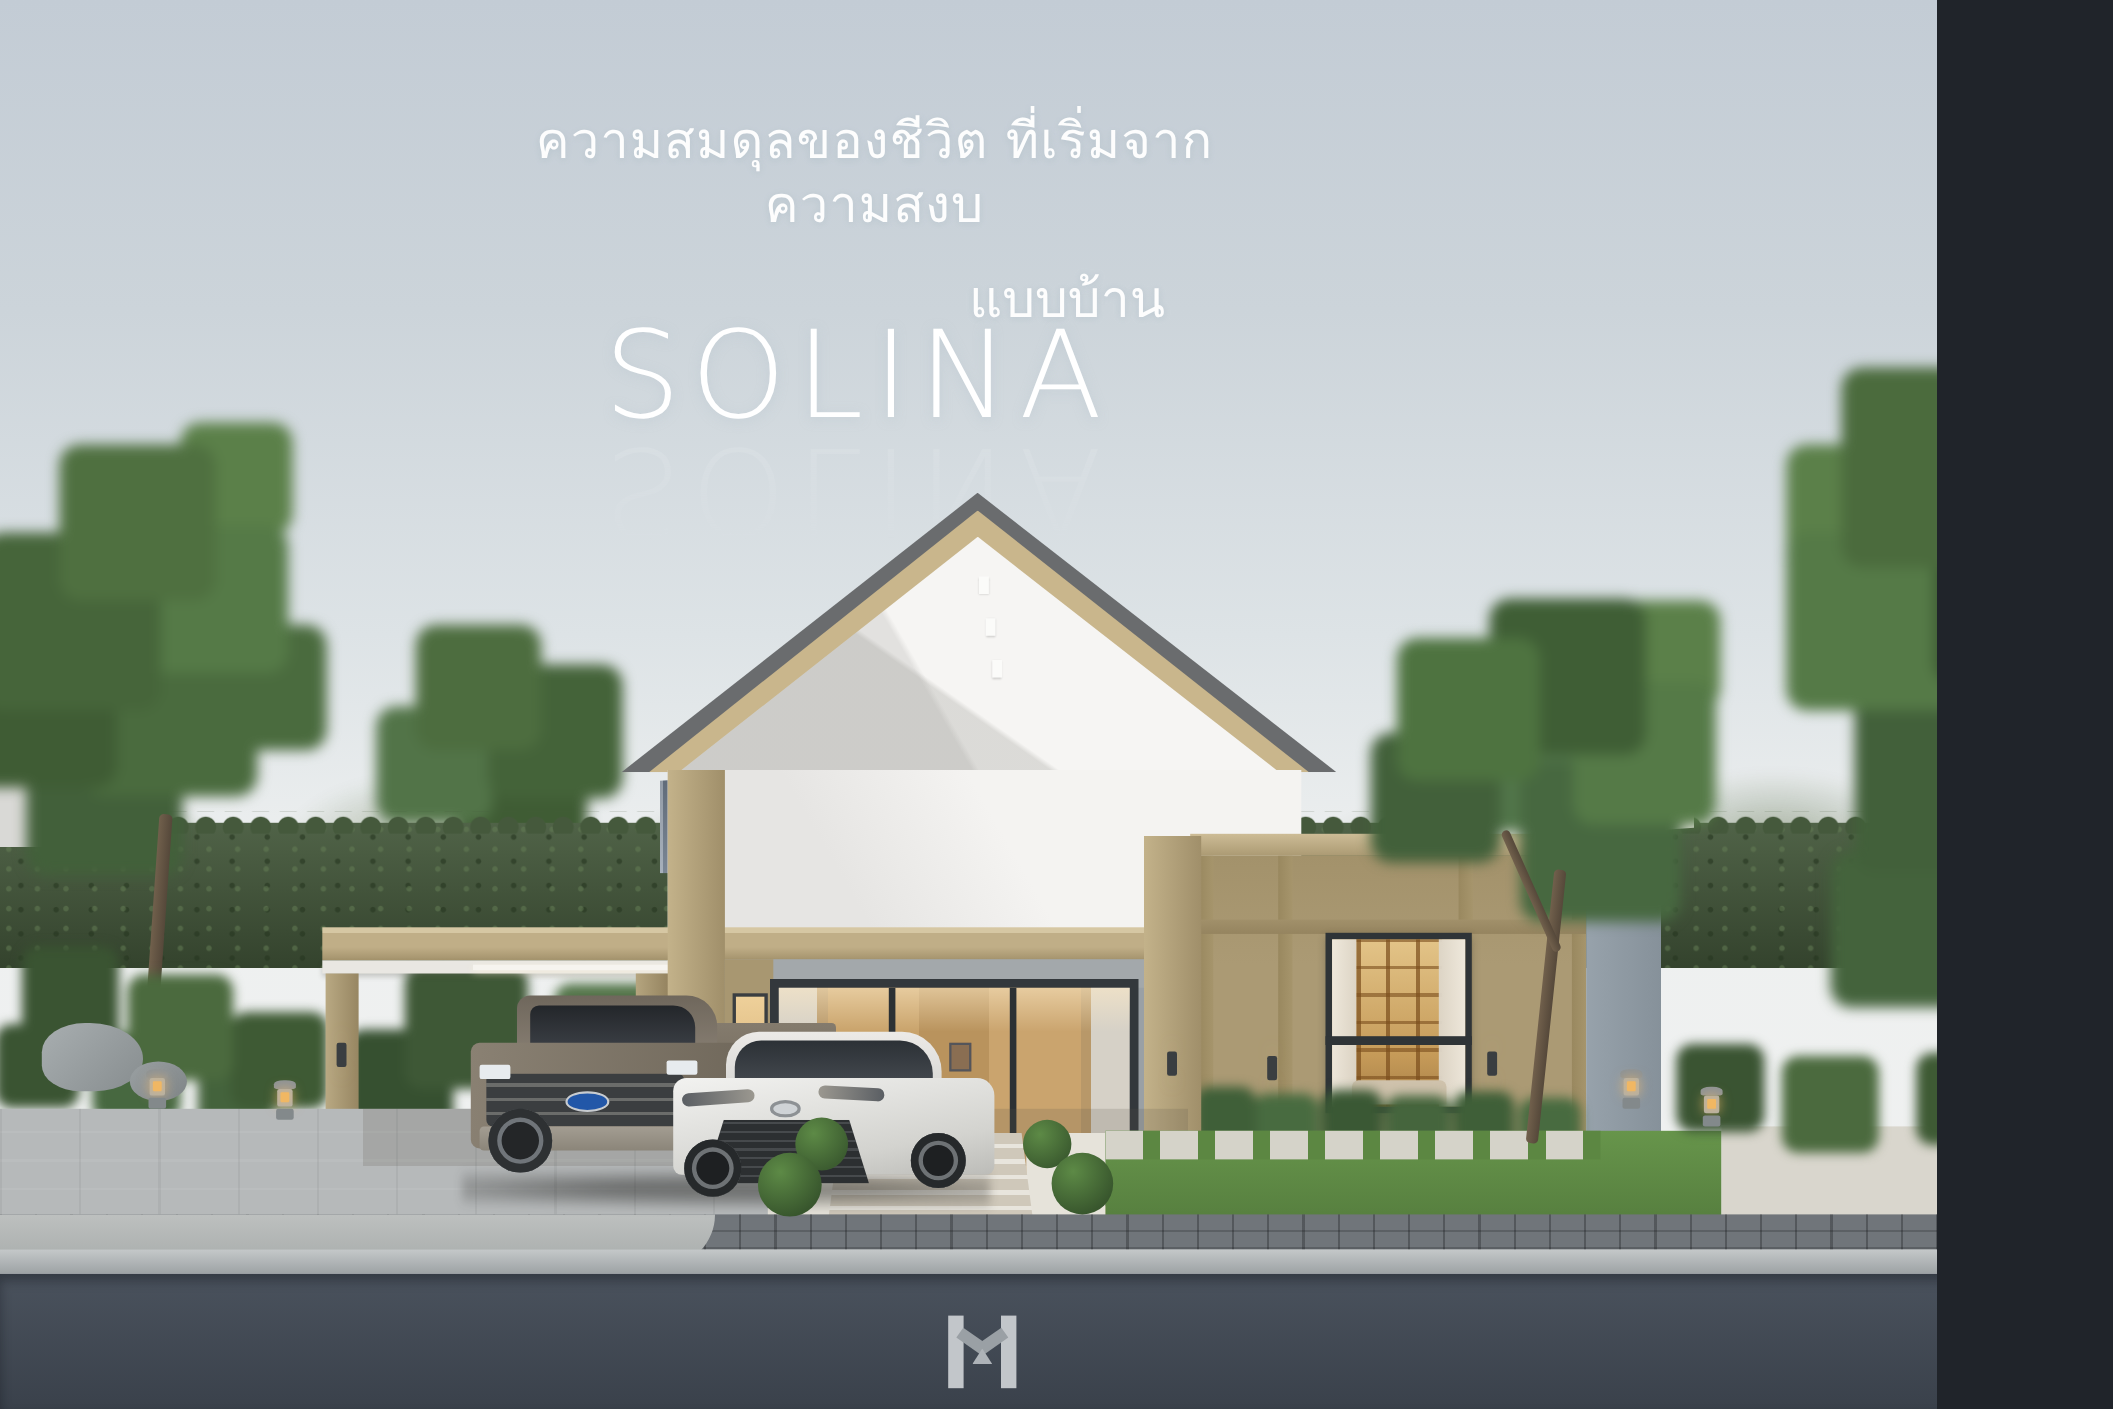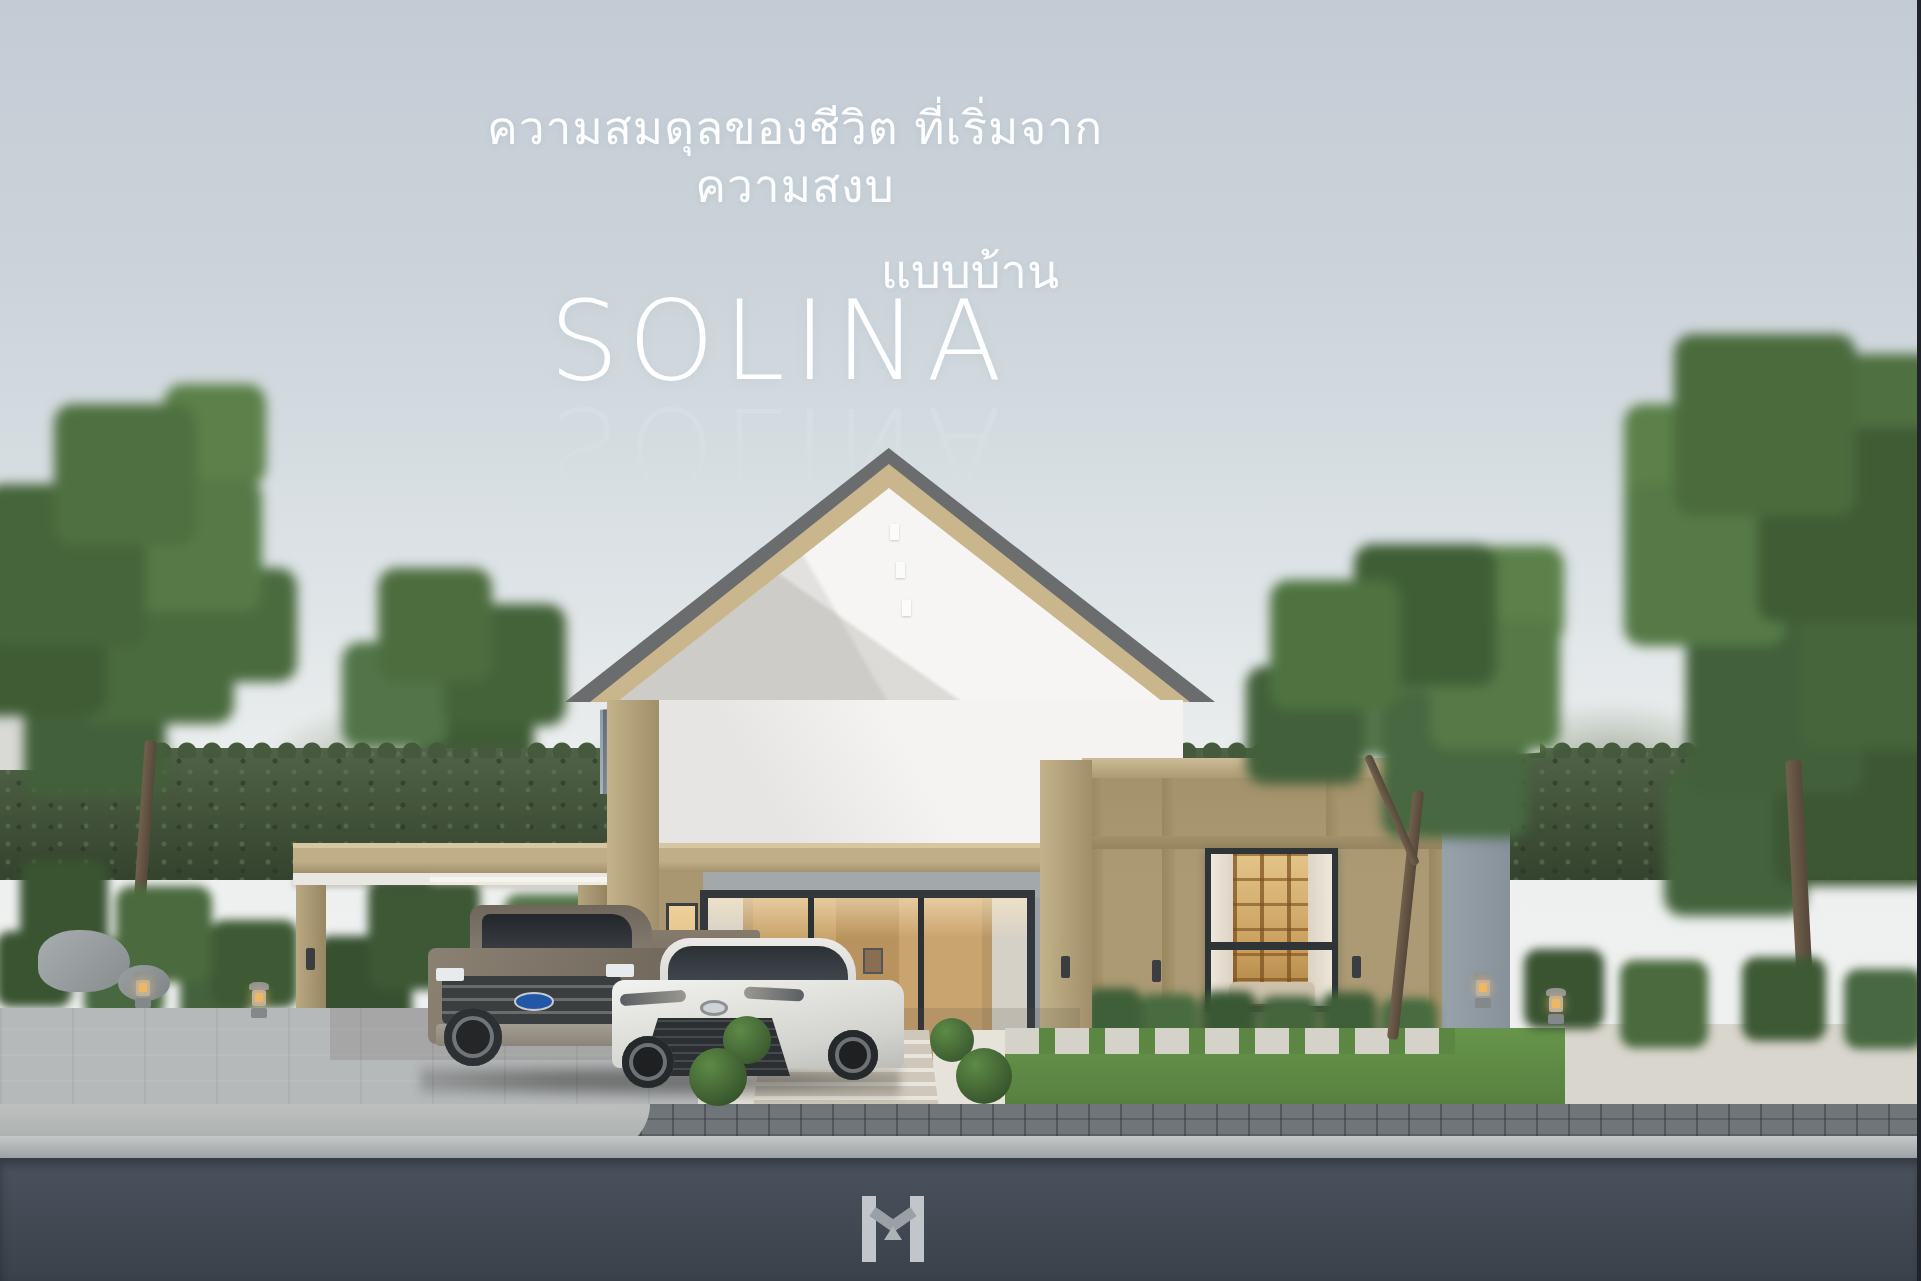--- a/index.html
+++ b/index.html
@@ -1,16 +1,16 @@
 <!DOCTYPE html>
 <html><head>
 <meta charset="utf-8">
 <style>
   html,body{margin:0;padding:0;background:#20242a;}
-  .stage{position:relative;width:1917px;height:1281px;overflow:hidden;
+  .stage{position:relative;width:1761px;height:1281px;overflow:hidden;
          font-family:"DejaVu Sans","Liberation Sans",sans-serif;}
   .abs{position:absolute;}
 
   
   .sky{left:0;top:0;width:1921px;height:1281px;
        background:linear-gradient(180deg,#c3ccd5 0%,#ccd4da 22%,#dde3e6 45%,#eef0f0 62%,#f0f1f0 100%);}
   .tagline{left:430px;top:100px;width:730px;text-align:center;font-size:46px;line-height:1.25;
        color:#ffffff;opacity:.97;text-shadow:0 1px 7px rgba(175,190,200,.65);letter-spacing:1px;}
   .series{left:830px;top:234px;width:280px;text-align:center;font-size:47px;color:#ffffff;opacity:.97;
        text-shadow:0 1px 7px rgba(175,190,200,.6);}

